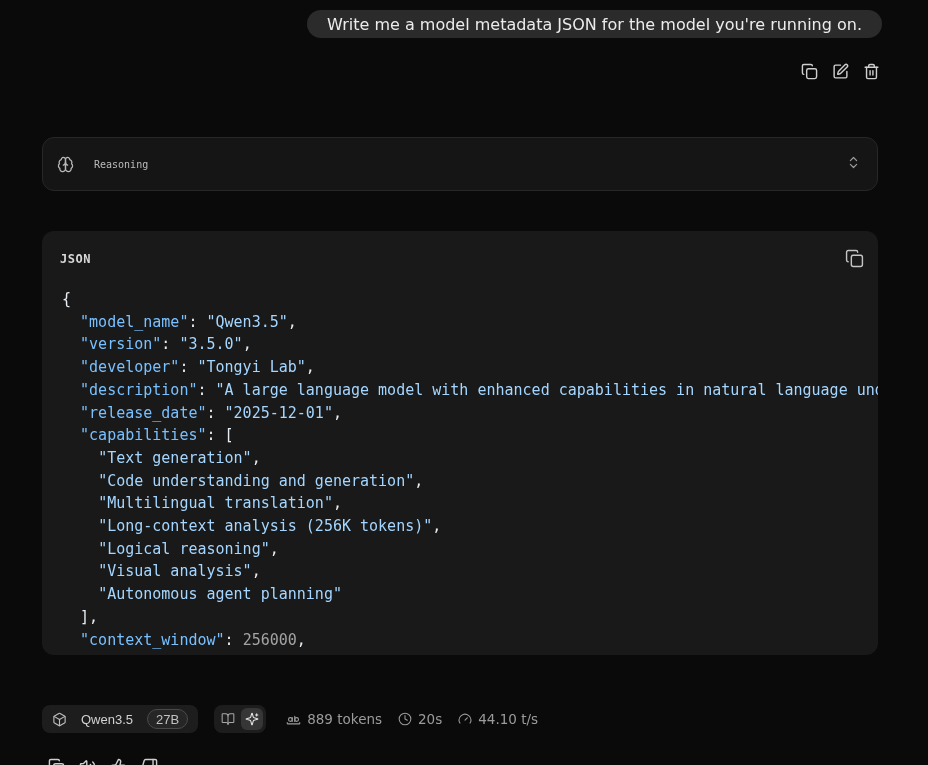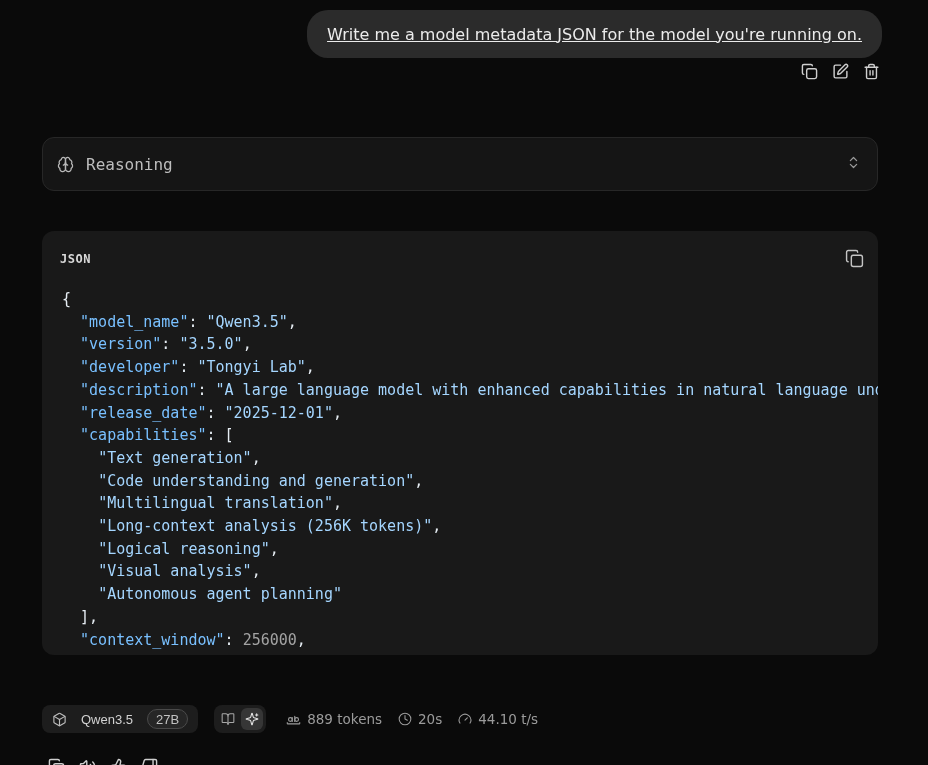--- a/index.html
+++ b/index.html
@@ -8,43 +8,43 @@
     width:928px; height:765px; overflow:hidden;
     background:#0a0a0a;
     font-family:"DejaVu Sans", sans-serif;
     position:relative;
     color:#ececec;
   }
   .stage { position:absolute; inset:0; width:928px; height:765px; }
 
   
   .bubble {
-    position:absolute; top:10px; right:46px; height:48px;
+    position:absolute; top:10px; right:46px; height:28px;
     background:#2b2b2b; border-radius:21px;
     display:flex; align-items:center; padding:0 20px;
-    font-size:16px; color:#ececec; white-space:nowrap;text-decoration:underline;
+    font-size:16px; color:#ececec; white-space:nowrap;
   }
   .msg-actions {
     position:absolute; top:63px; right:48px;
     display:flex; gap:14px; align-items:center;
   }
   .icon-btn { background:none; border:none; padding:0; cursor:pointer;
     display:flex; align-items:center; justify-content:center; color:#cfcfcf; }
   .icon-btn svg { display:block; }
 
   
   .reasoning {
     position:absolute; top:137px; left:42px; width:836px; height:54px;
     background:#151515; border:1px solid #272727; border-radius:12px;
     display:flex; align-items:center; padding:0 16px 0 14px;
     cursor:pointer;
   }
   .reasoning-label {
-    margin-left:12px; font-family:"DejaVu Sans Mono", monospace;
-    font-size:16px; color:#bdbdbd;
+    margin-left:20px; font-family:"DejaVu Sans Mono", monospace;
+    font-size:10px; color:#bdbdbd;
   }
   .reasoning .chev { margin-left:auto; color:#9a9a9a; }
 
   
   .codeblock {
     position:absolute; top:231px; left:42px; width:836px; height:424px;
     background:#191919; border-radius:12px; overflow:hidden;
   }
   .code-header {
     display:flex; justify-content:space-between; align-items:center;

